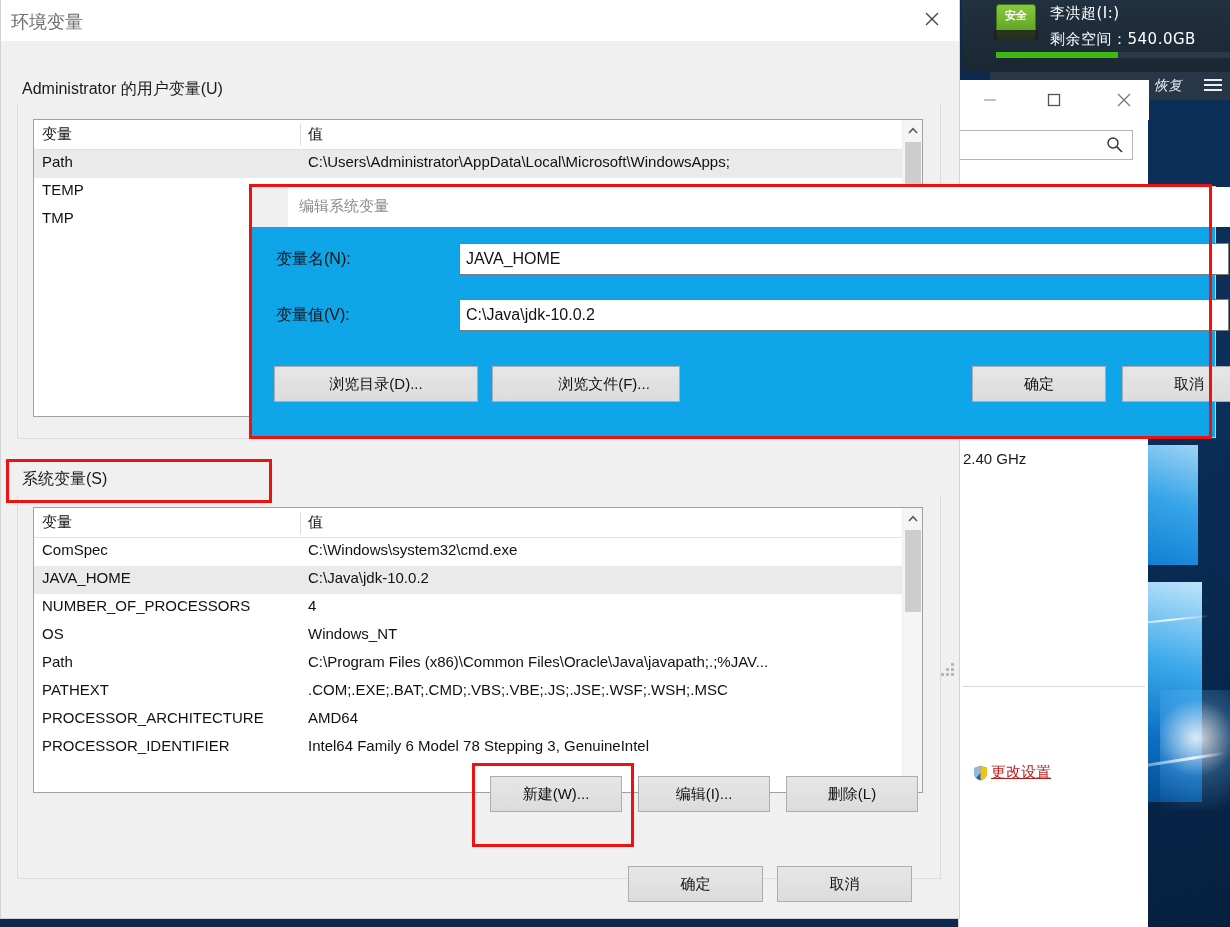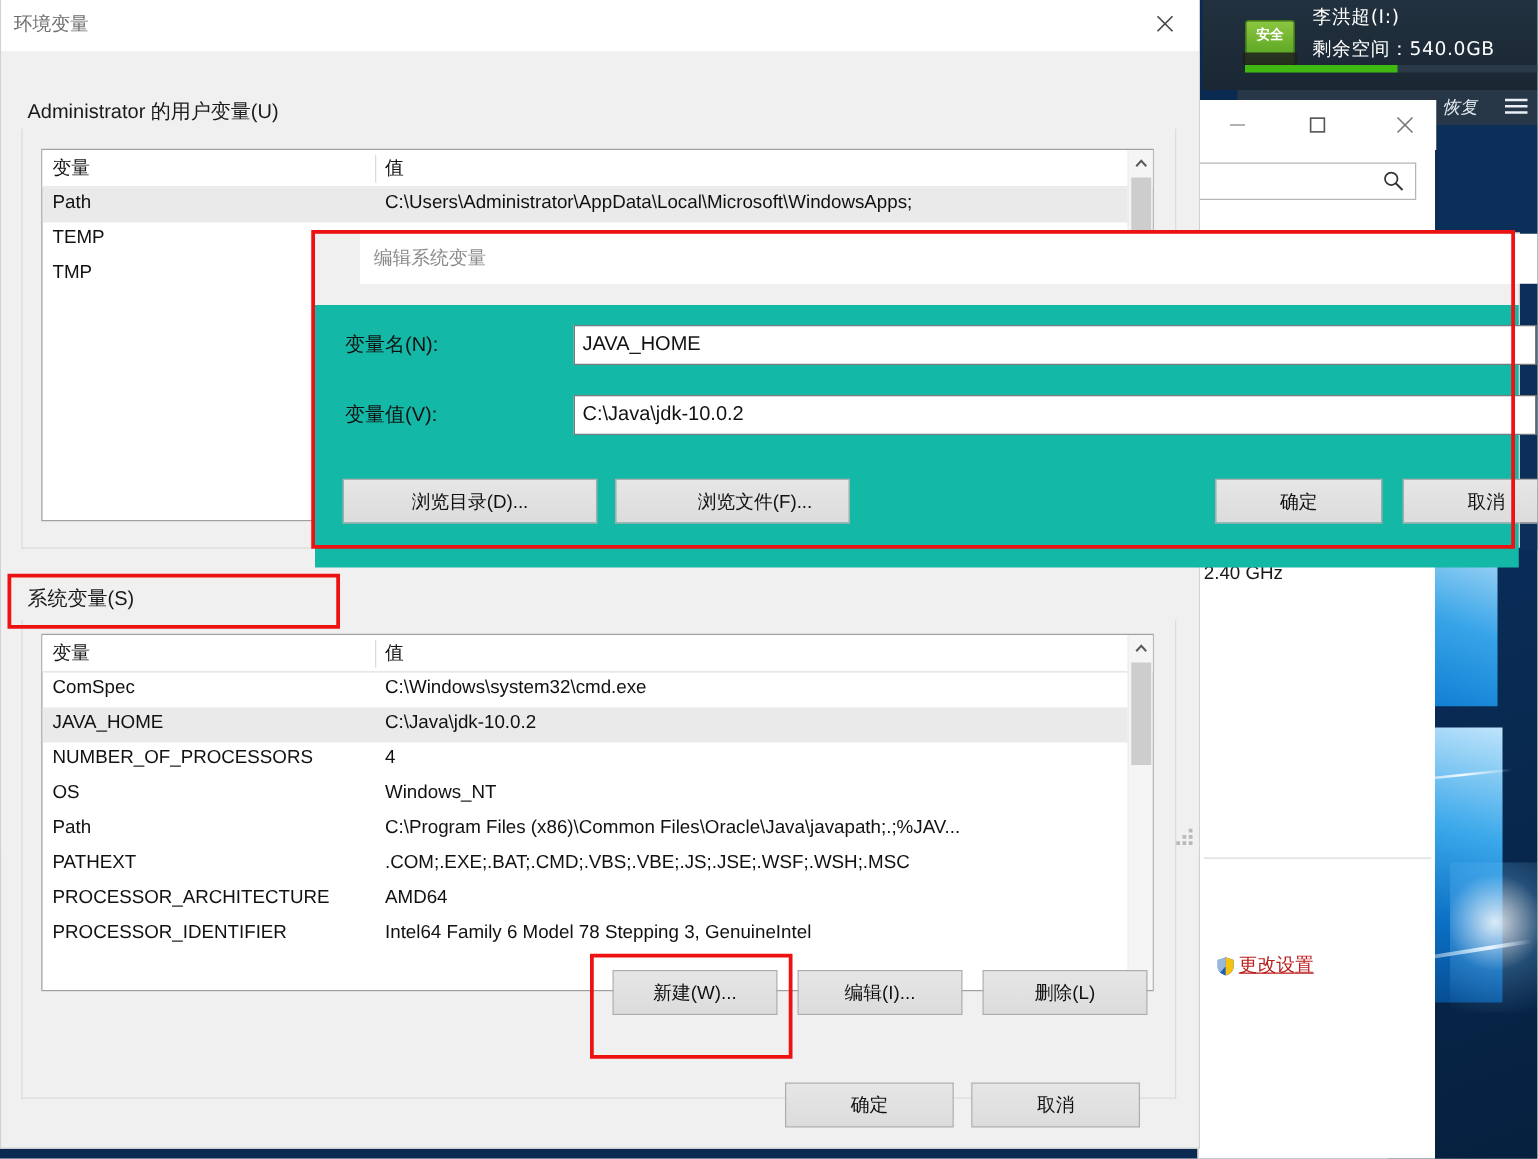--- a/index.html
+++ b/index.html
@@ -42,21 +42,21 @@
     transform: rotate(-9deg);
   }
 
   
   #disk-widget {
     position: absolute; left: 962px; top: 0px; width: 268px; height: 72px;
     background: linear-gradient(180deg,#22313f 0%,#1a2733 100%);
     color: #ffffff;
   }
   #disk-widget .disk-icon {
-    position: absolute; left: 32px; top: 12px; width: 44px; height: 44px; font-family: Liberation Serif, serif;
+    position: absolute; left: 32px; top: 0; width: 44px; height: 44px; font-family: Liberation Serif, serif;
   }
   #disk-widget .disk-icon .body {
     position: absolute; left: 2px; top: 4px; width: 40px; height: 36px;
     background: linear-gradient(180deg,#8cc63f 0%,#4f9e1c 100%);
     border-radius: 3px; border: 1px solid #3d7a14;
   }
   #disk-widget .disk-icon .shadow {
     position: absolute; left: 0px; top: 30px; width: 44px; height: 10px;
     background: #1e1e1e; border-radius: 2px; opacity: .85;
   }
@@ -152,21 +152,21 @@
 
   
   #env-dialog {
     position: absolute; left: 0px; top: -2px; width: 960px; height: 921px;
     background: #f0f0f0; border: 1px solid #d2d2d2;
   }
   #env-titlebar {
     position: absolute; left: 0; top: 0; width: 958px; height: 42px; background: #fff;
   }
   #env-title {
-    position: absolute; left: 10px; top: 11px; font-size: 15px; color: #6d6d6d;
+    position: absolute; left: 10px; top: 11px; font-size: 18px; color: #6d6d6d;
     font-family: "DejaVu Sans", sans-serif;
   }
   #env-close {
     position: absolute; right: 4px; top: 0; width: 46px; height: 40px;
     display: flex; align-items: center; justify-content: center; color: #4a4a4a;
   }
   #env-body {
     position: absolute; left: 0; top: 42px; width: 958px; height: 640px;
     background: #f0f0f0;
   }
@@ -244,21 +244,21 @@
     background: #f0f0f0; border: 1px solid #cfcfcf;
   }
   #edit-titlebar {
     position: absolute; left: 0; top: 0; width: 963px; height: 40px; background: #fff; margin-left: 36px;
   }
   #edit-title {
     position: absolute; left: 11px; top: 10px; font-size: 15px; color: #8a8a8a;
     font-family: "DejaVu Sans", sans-serif;
   }
   #edit-body {
-    position: absolute; left: 0; top: 57px; width: 963px; height: 210px; background: #14b8a6;
+    position: absolute; left: 0; top: 40px; width: 963px; height: 210px; background: #0ea5e9;
   }
   .edit-label {
     position: absolute; font-size: 16px; color: #111;
   }
   .edit-input {
     position: absolute; height: 32px; background: #fff; border: 1px solid #7a7a7a;
     font-size: 16px; color: #111; padding: 4px 6px; line-height: 22px;
     white-space: nowrap; overflow: hidden;
   }
   #edit-redbox {

